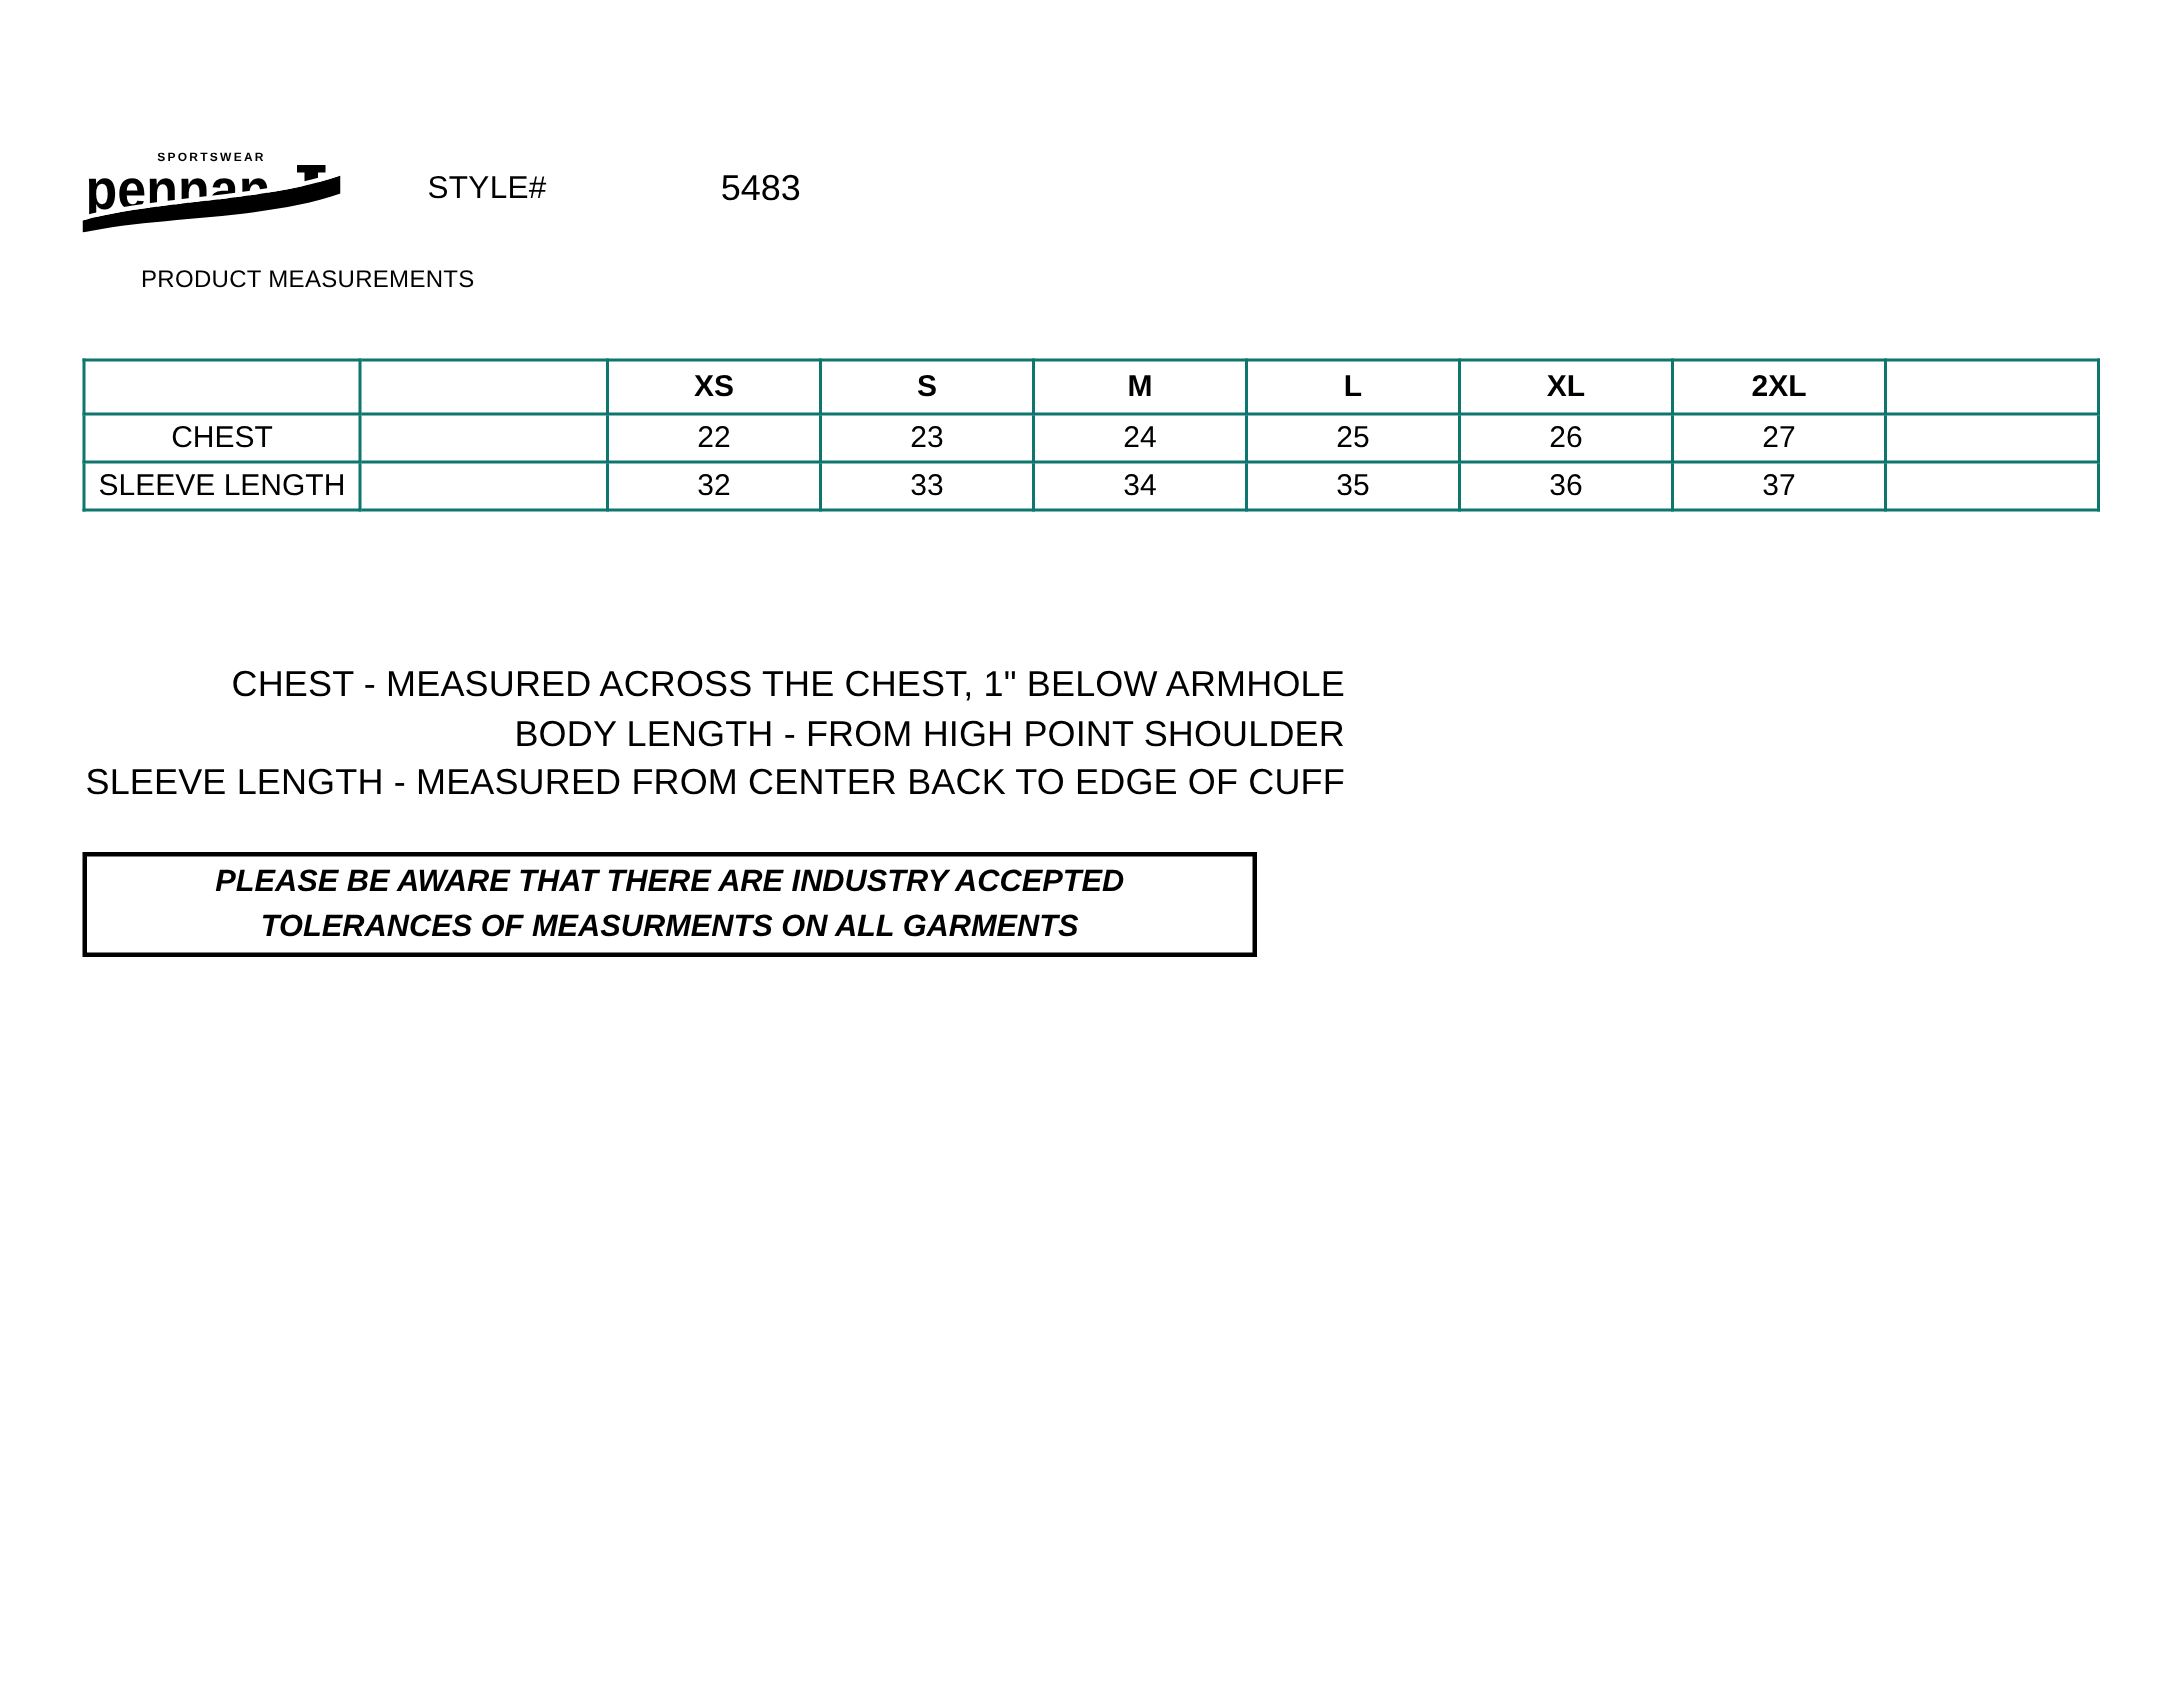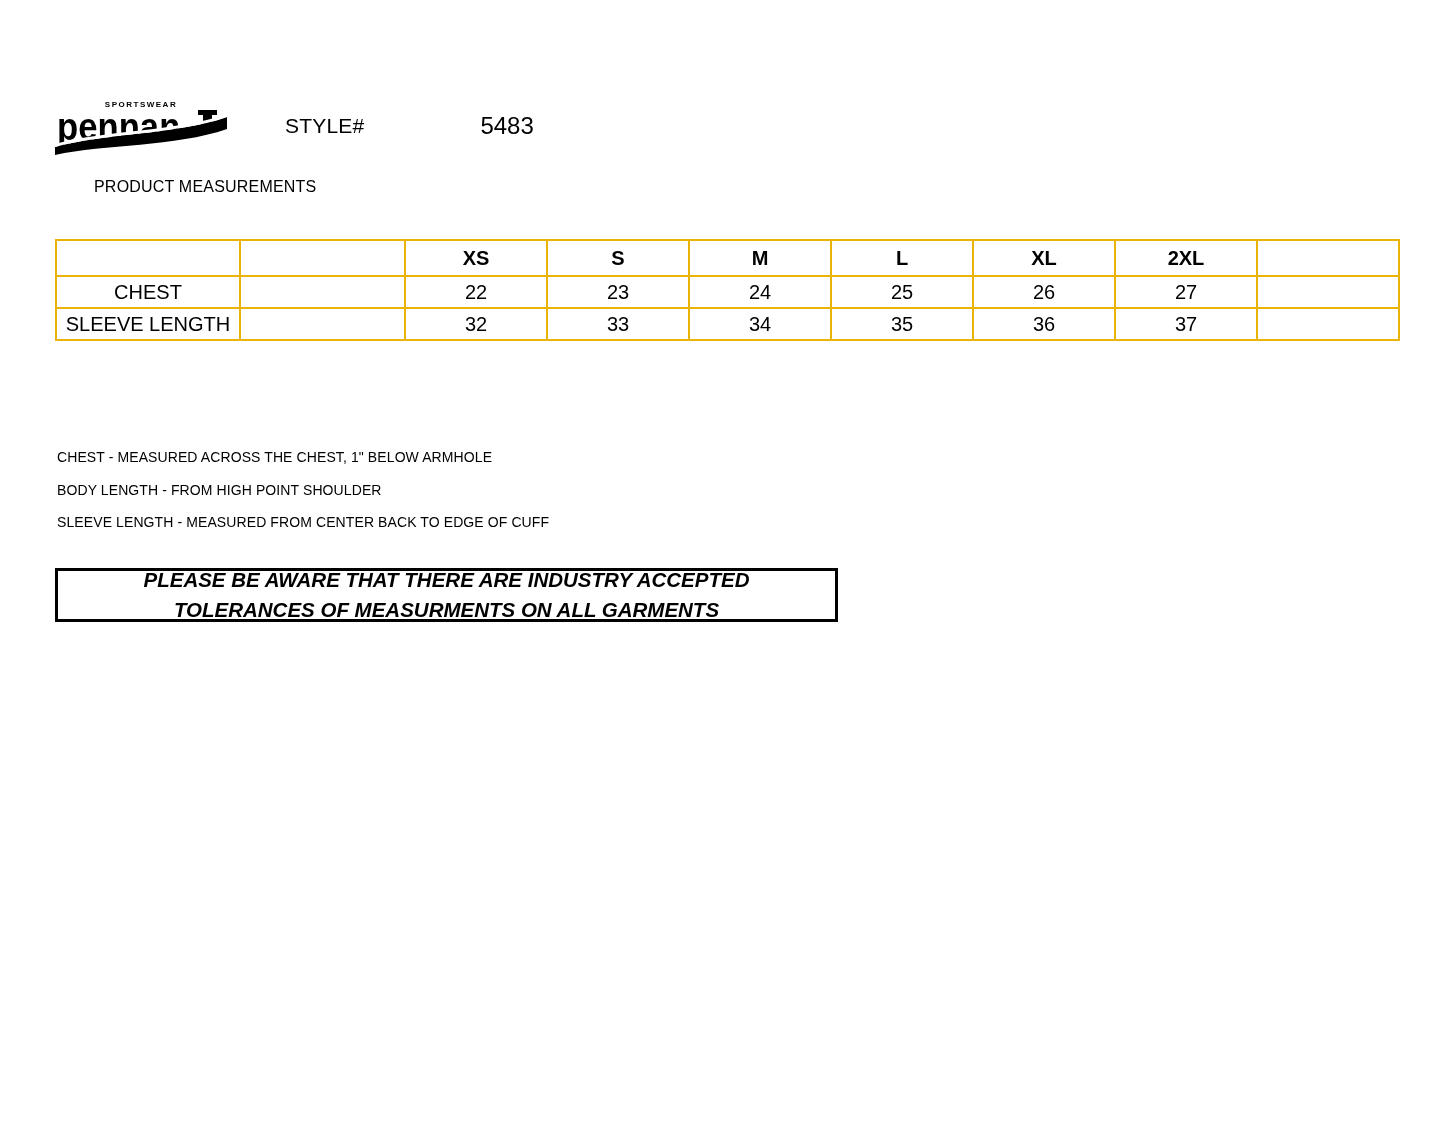--- a/index.html
+++ b/index.html
@@ -56,21 +56,21 @@
 
   
   .size-table {
     position: absolute;
     left: 55px;
     top: 239px;
     border-collapse: collapse;
     table-layout: fixed;
   }
   .size-table td, .size-table th {
-    border: 2px solid #eab308;
+    border: 2px solid #0f766e;
     height: 32px;
     font-size: 20px;
     font-weight: normal;
     padding: 0;
     text-align: center;
     vertical-align: middle;
     box-sizing: border-box;
   }
   .size-table th {
     font-weight: bold;
@@ -80,33 +80,34 @@
   .col-size  { width: 142px; }
   .col-end   { width: 142px; }
 
   .row-head td, .row-head th { height: 36px; }
 
   
   .notes {
     position: absolute;
     left: 57px;
     top: 441px;
-    font-size: 14px;
+    font-size: 24px;
     line-height: 32.5px;
     letter-spacing: 0.1px;
+    text-align: right;
   }
   .notes div { white-space: nowrap; }
 
   
   .tolerance-box {
     position: absolute;
     left: 55px;
     top: 568px;
     width: 783px;
-    height: 54px;
+    height: 70px;
     border: 3px solid #000;
     box-sizing: border-box;
     display: flex;
     flex-direction: column;
     align-items: center;
     justify-content: center;
   }
   .tolerance-box div {
     font-size: 20.5px;
     font-weight: bold;

